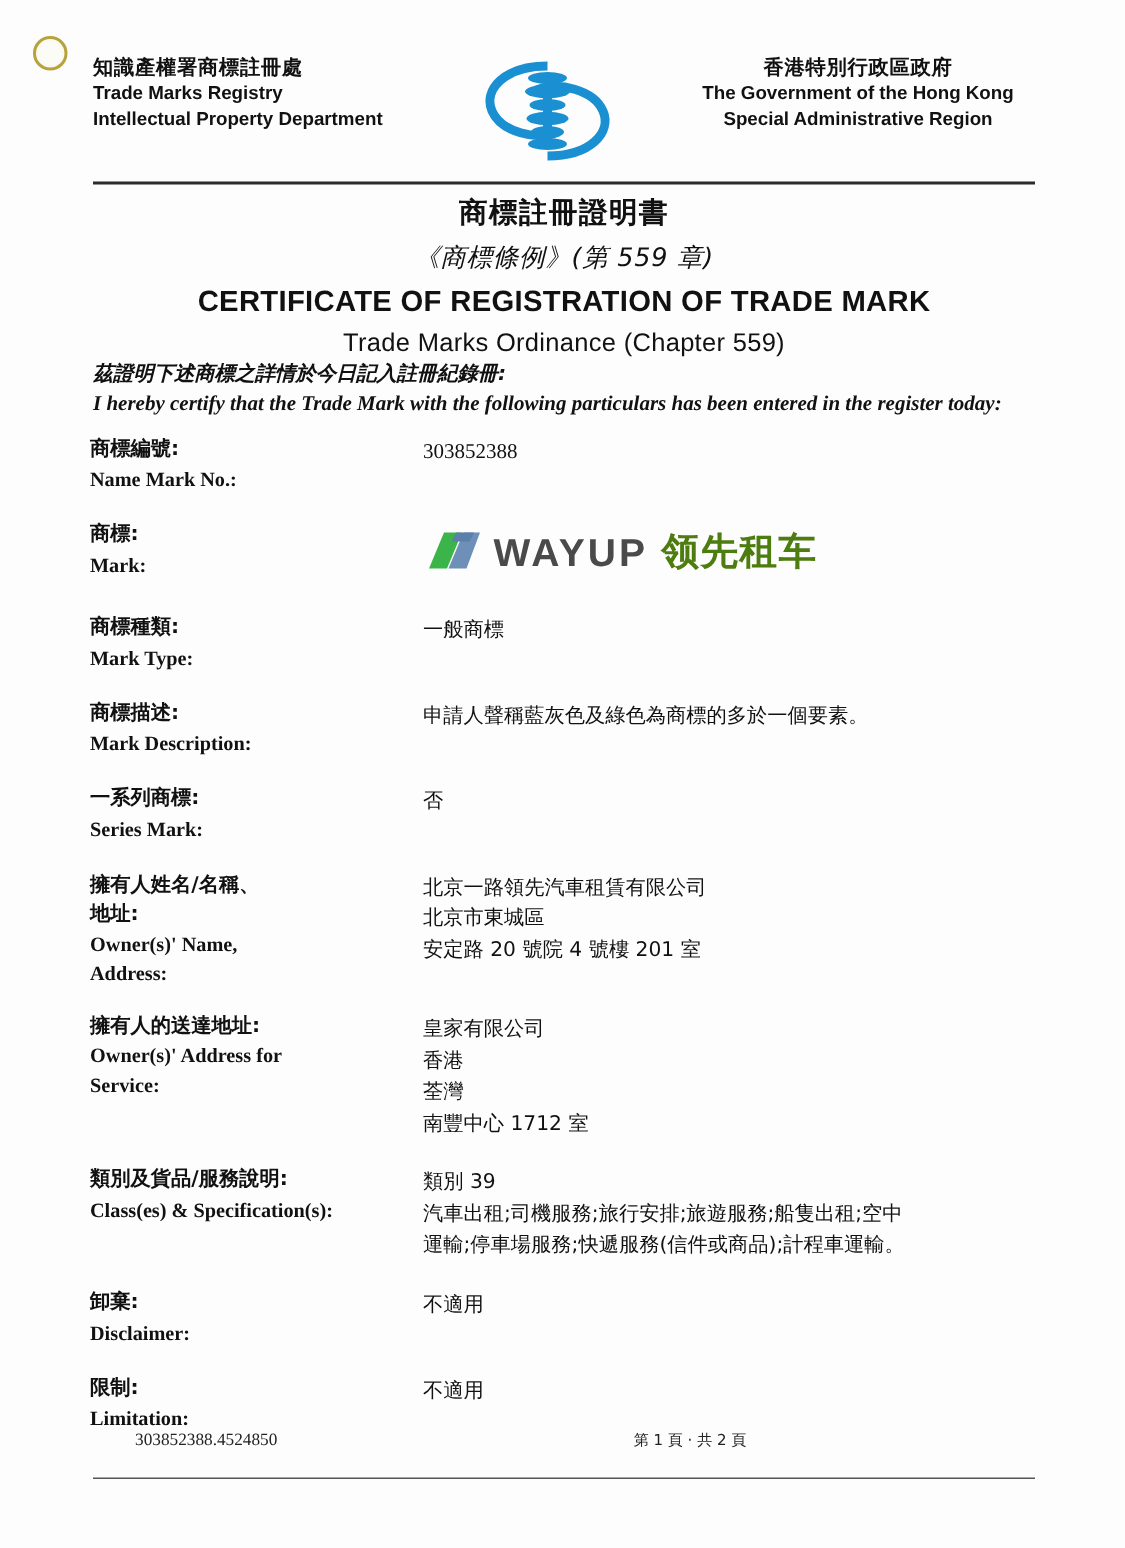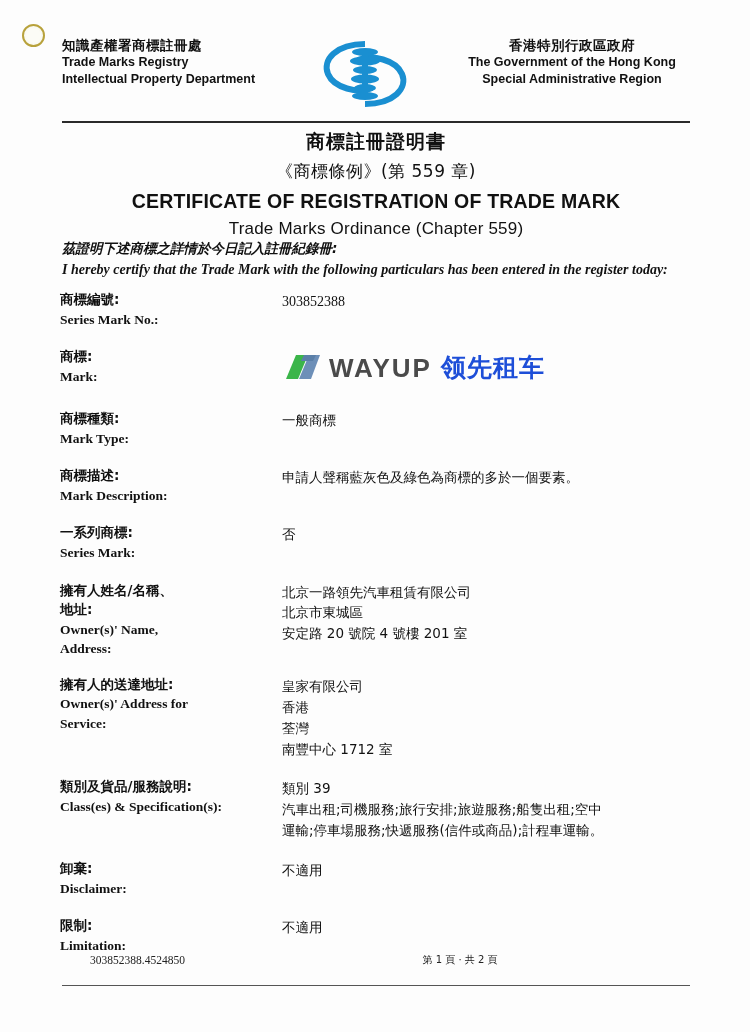--- a/index.html
+++ b/index.html
@@ -95,20 +95,21 @@
     font-family: "DejaVu Sans", sans-serif;
     font-weight: 700;
     letter-spacing: 1px;
     margin-bottom: 5px;
   }
   .t-cn2 {
     font-size: 17px;
     font-family: "DejaVu Sans", sans-serif;
     letter-spacing: 0.5px;
     margin-bottom: 7px;
+    font-style: italic;
   }
   .t-en1 {
     font-size: 19.5px;
     font-family: "Liberation Sans", sans-serif;
     font-weight: bold;
     letter-spacing: 0.2px;
     margin-bottom: 6px;
   }
   .t-en2 {
     font-size: 17px;
@@ -193,21 +194,21 @@
     font-family: "Liberation Sans", sans-serif;
     font-weight: bold;
     font-size: 26px;
     letter-spacing: 2px;
     color: #4a4a4a;
   }
   .mark-cn {
     font-family: "DejaVu Sans", sans-serif;
     font-weight: bold;
     font-size: 25px;
-    color: #1d4ed8;
+    color: #4d7c0f;
     letter-spacing: 1px;
   }
 
   
   .footer-rule {
     position: absolute;
     left: 62px;
     top: 985px;
     width: 628px;
     border-top: 1px solid #555;
@@ -284,21 +285,21 @@
   <div class="certify">
     <div class="cn">茲證明下述商標之詳情於今日記入註冊紀錄冊:</div>
     <div class="en">I hereby certify that the Trade Mark with the following particulars has been entered in the register today:</div>
   </div>
 
   <div class="fields">
 
     <div class="row" style="margin-bottom:18px;">
       <div class="label">
         <div class="lcn">商標編號:</div>
-        <div class="len">Series Mark No.:</div>
+        <div class="len">Name Mark No.:</div>
       </div>
       <div class="value mono">303852388</div>
     </div>
 
     <div class="row mark-row" style="margin-bottom:20px;">
       <div class="label">
         <div class="lcn">商標:</div>
         <div class="len">Mark:</div>
       </div>
       <div class="value">

